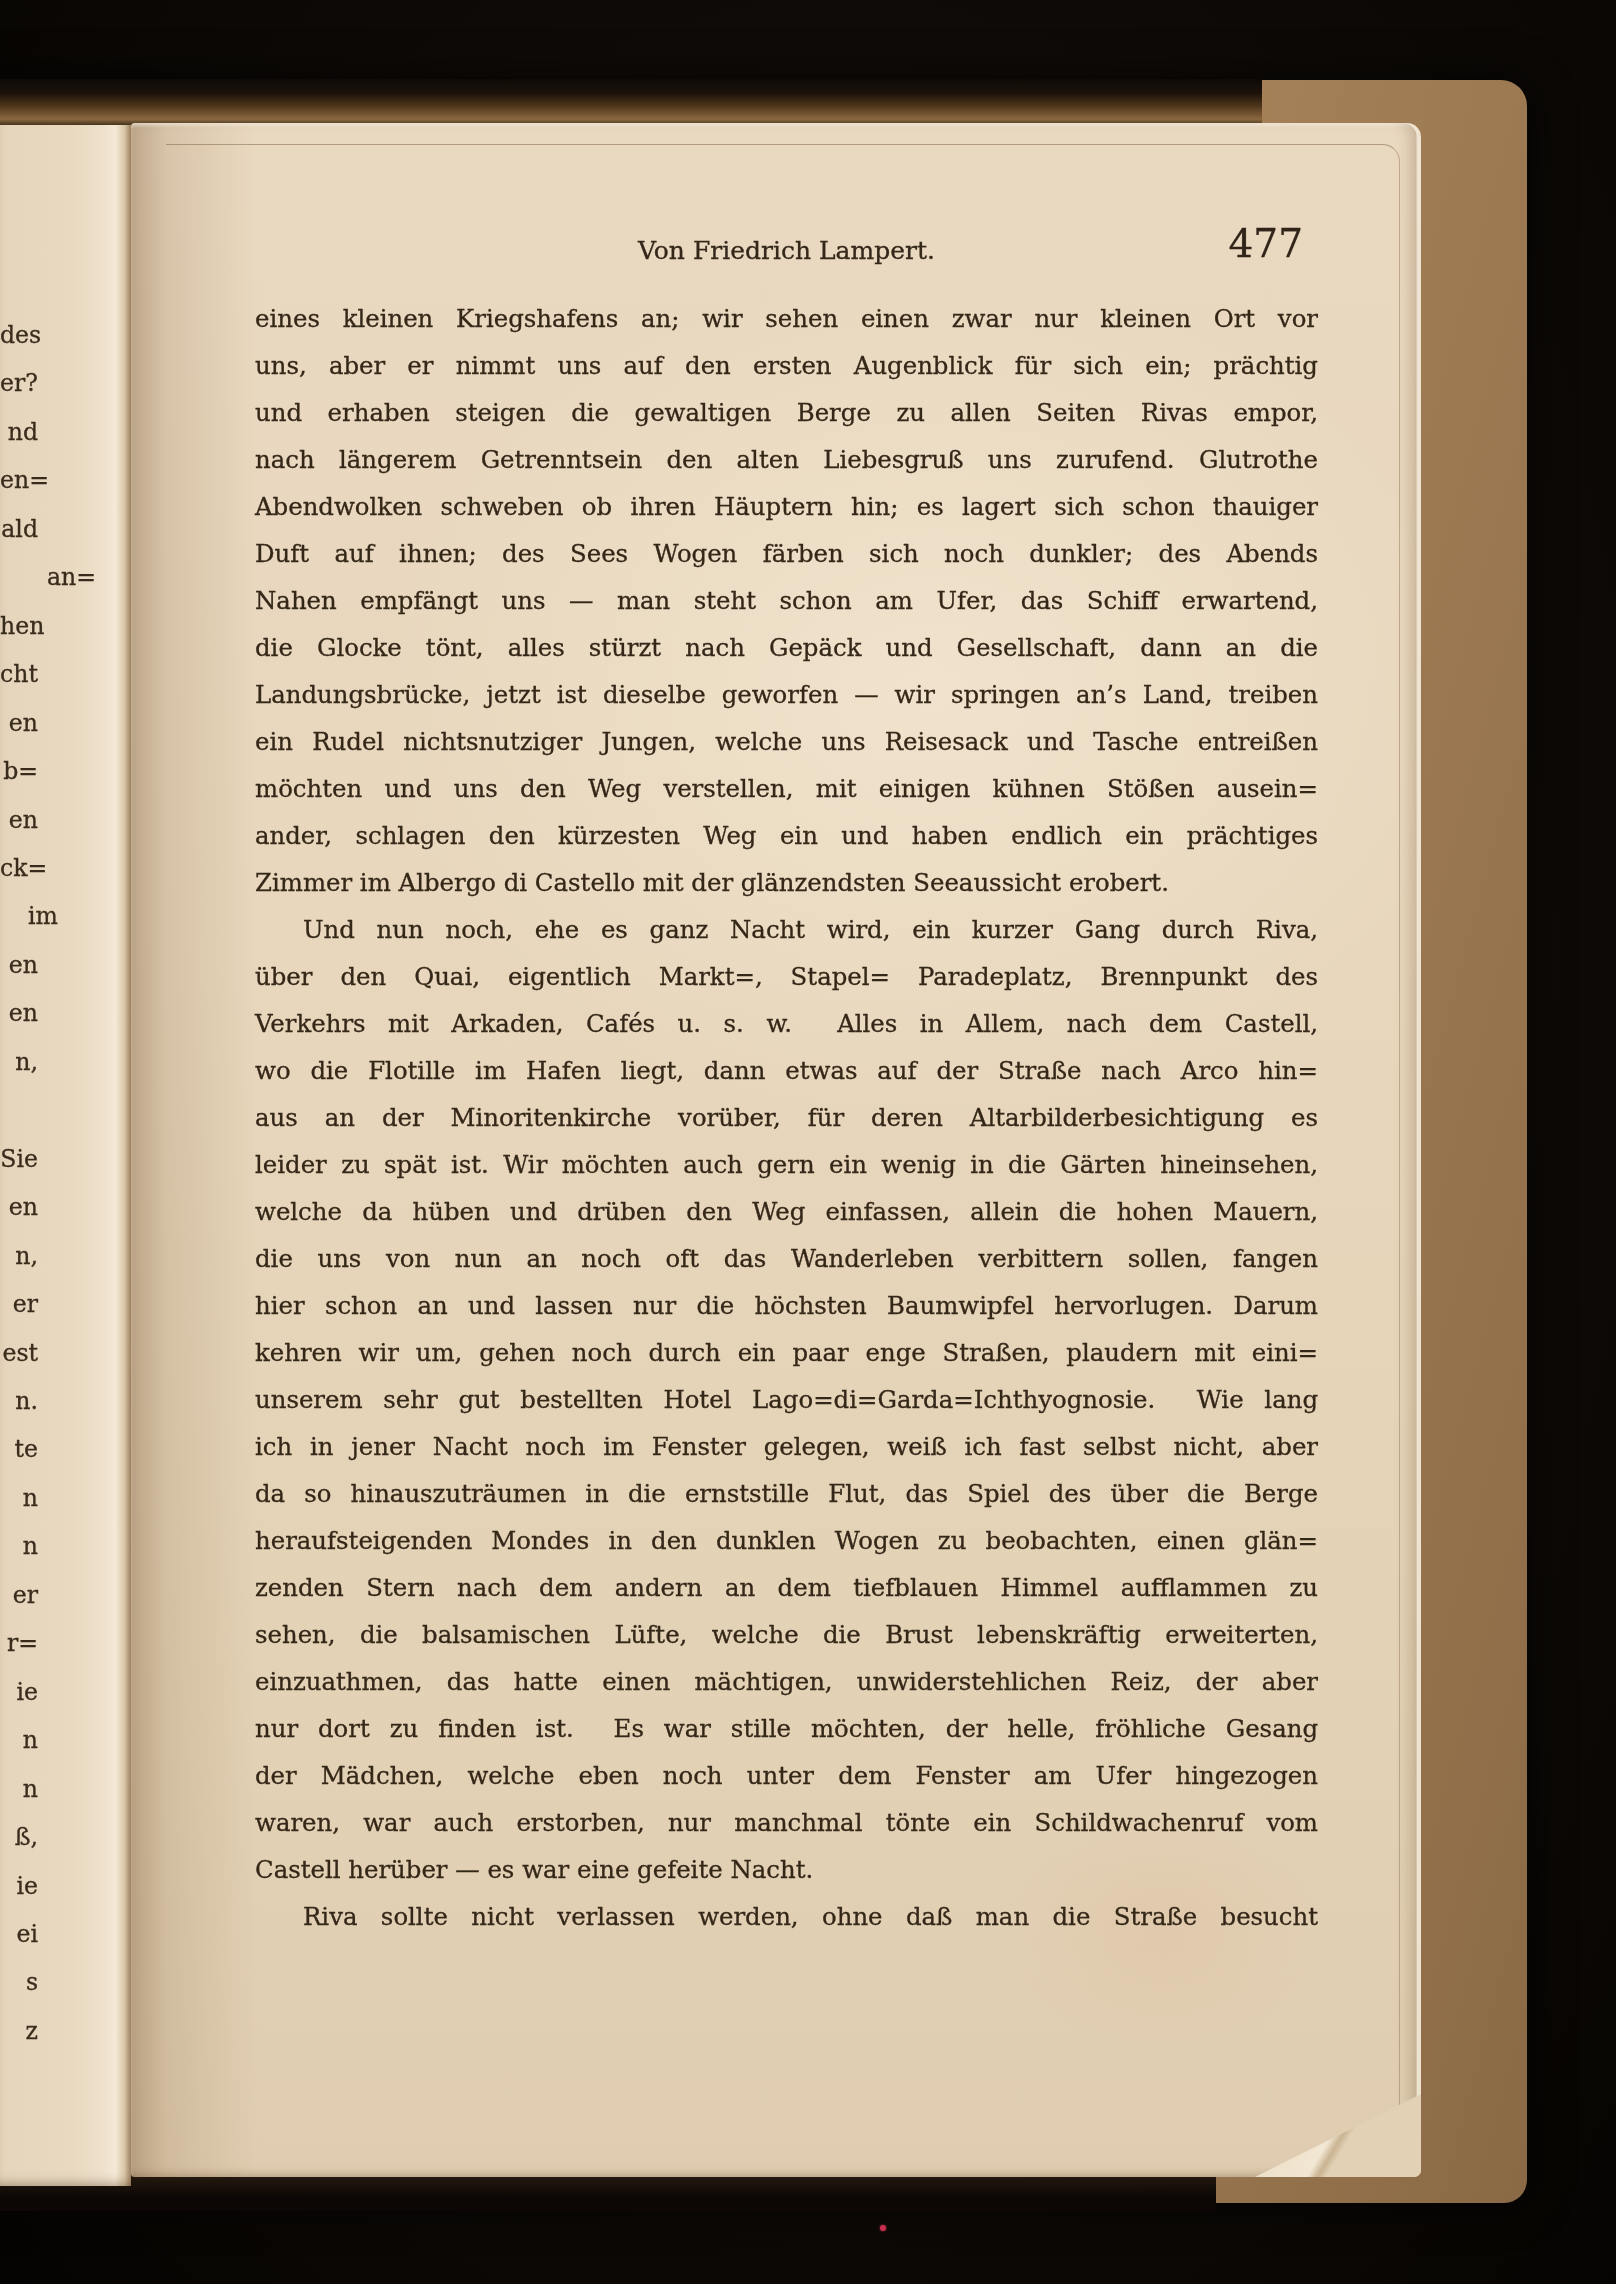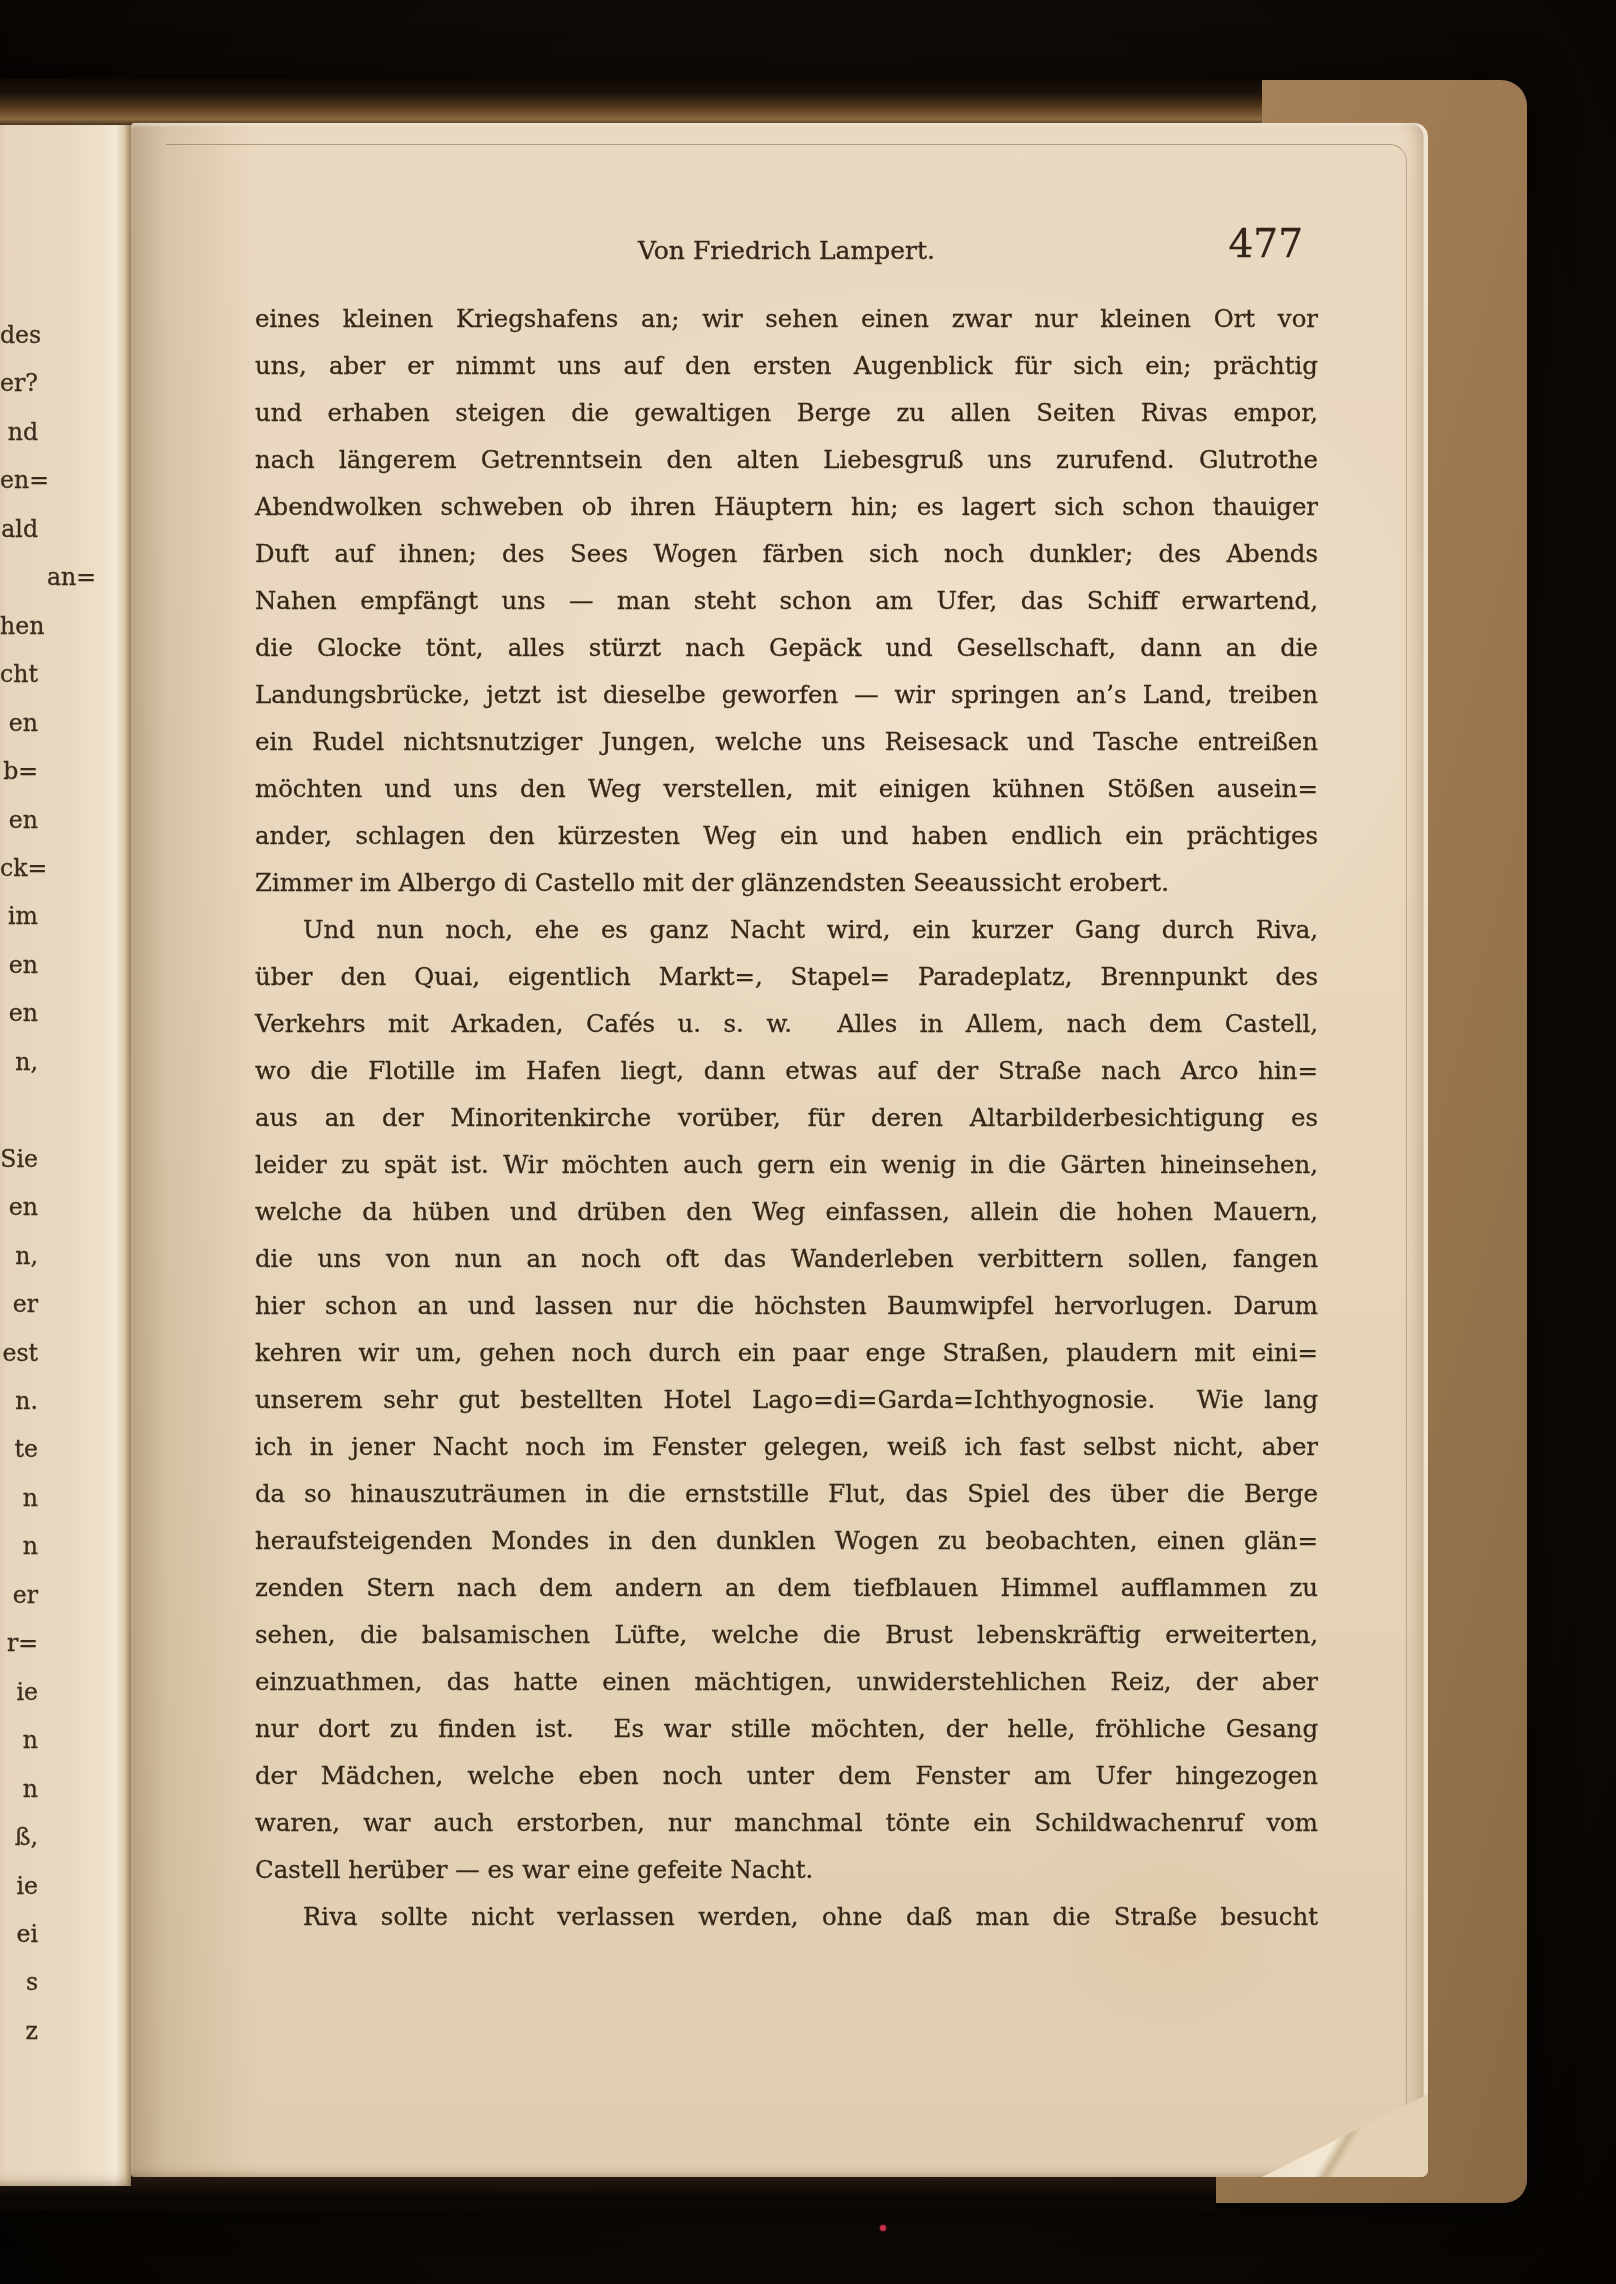--- a/index.html
+++ b/index.html
@@ -38,21 +38,20 @@
       radial-gradient(ellipse 786px 611px at 62% 28%, rgba(249,239,221,.45), rgba(249,239,221,0) 70%),
       radial-gradient(ellipse 227px 175px at 80% 88%, rgba(214,170,140,.18), rgba(214,170,140,0) 70%),
       linear-gradient(90deg, rgba(128,98,64,.42) 0px, rgba(150,120,85,.22) 35px, rgba(150,120,85,0) 127px),
       linear-gradient(180deg,#ead9c1 0%,#e8d7bd 40%,#e4d2b6 75%,#e0cdb1 100%);
     box-shadow:
       inset -4.4px 0 0 rgba(246,236,218,.85),
       inset -17.5px 0 15.7px -7.9px rgba(118,88,52,.32),
       inset 0 3.5px 4.4px -1.7px rgba(253,248,235,.8),
       inset 0 -6.1px 10.5px -5.2px rgba(110,80,48,.38);
     border-radius:3.5px 14px 7px 3.5px;
-    padding-left:7px;
   }
   .edge-line{
     position:absolute;top:21px;left:35px;right:21px;bottom:14px;
     border-top:1.7px solid rgba(124,97,63,.5);
     border-right:1.7px solid rgba(124,97,63,.38);
     border-top-right-radius:17.5px;
   }
   .corner-fold{
     position:absolute;right:0;bottom:0;width:166px;height:83px;
     background:linear-gradient(301deg,#e2d1b5 0%,#e2d1b5 44%,#c9b392 48%,#f2e7d3 53%,#e9dac0 100%);
@@ -95,21 +94,21 @@
     <div class="fragment" style="top: 290px;">nd</div>
     <div class="fragment" style="top: 338px;">en=</div>
     <div class="fragment" style="top: 387px;">ald</div>
     <div class="fragment" style="top: 435px; padding-left: 47px;">an=</div>
     <div class="fragment" style="top: 484px;">hen</div>
     <div class="fragment" style="top: 532px;">cht</div>
     <div class="fragment" style="top: 581px;">en</div>
     <div class="fragment" style="top: 629px;">b=</div>
     <div class="fragment" style="top: 678px;">en</div>
     <div class="fragment" style="top: 726px;">ck=</div>
-    <div class="fragment" style="top: 774px;">im</div>
+    <div class="fragment" style="top: 774px; padding-left: 20px;">im</div>
     <div class="fragment" style="top: 823px;">en</div>
     <div class="fragment" style="top: 871px;">en</div>
     <div class="fragment" style="top: 920px;">n,</div>
     <div class="fragment" style="top: 1017px;">Sie</div>
     <div class="fragment" style="top: 1065px;">en</div>
     <div class="fragment" style="top: 1114px;">n,</div>
     <div class="fragment" style="top: 1162px;">er</div>
     <div class="fragment" style="top: 1211px;">est</div>
     <div class="fragment" style="top: 1259px;">n.</div>
     <div class="fragment" style="top: 1307px;">te</div>

